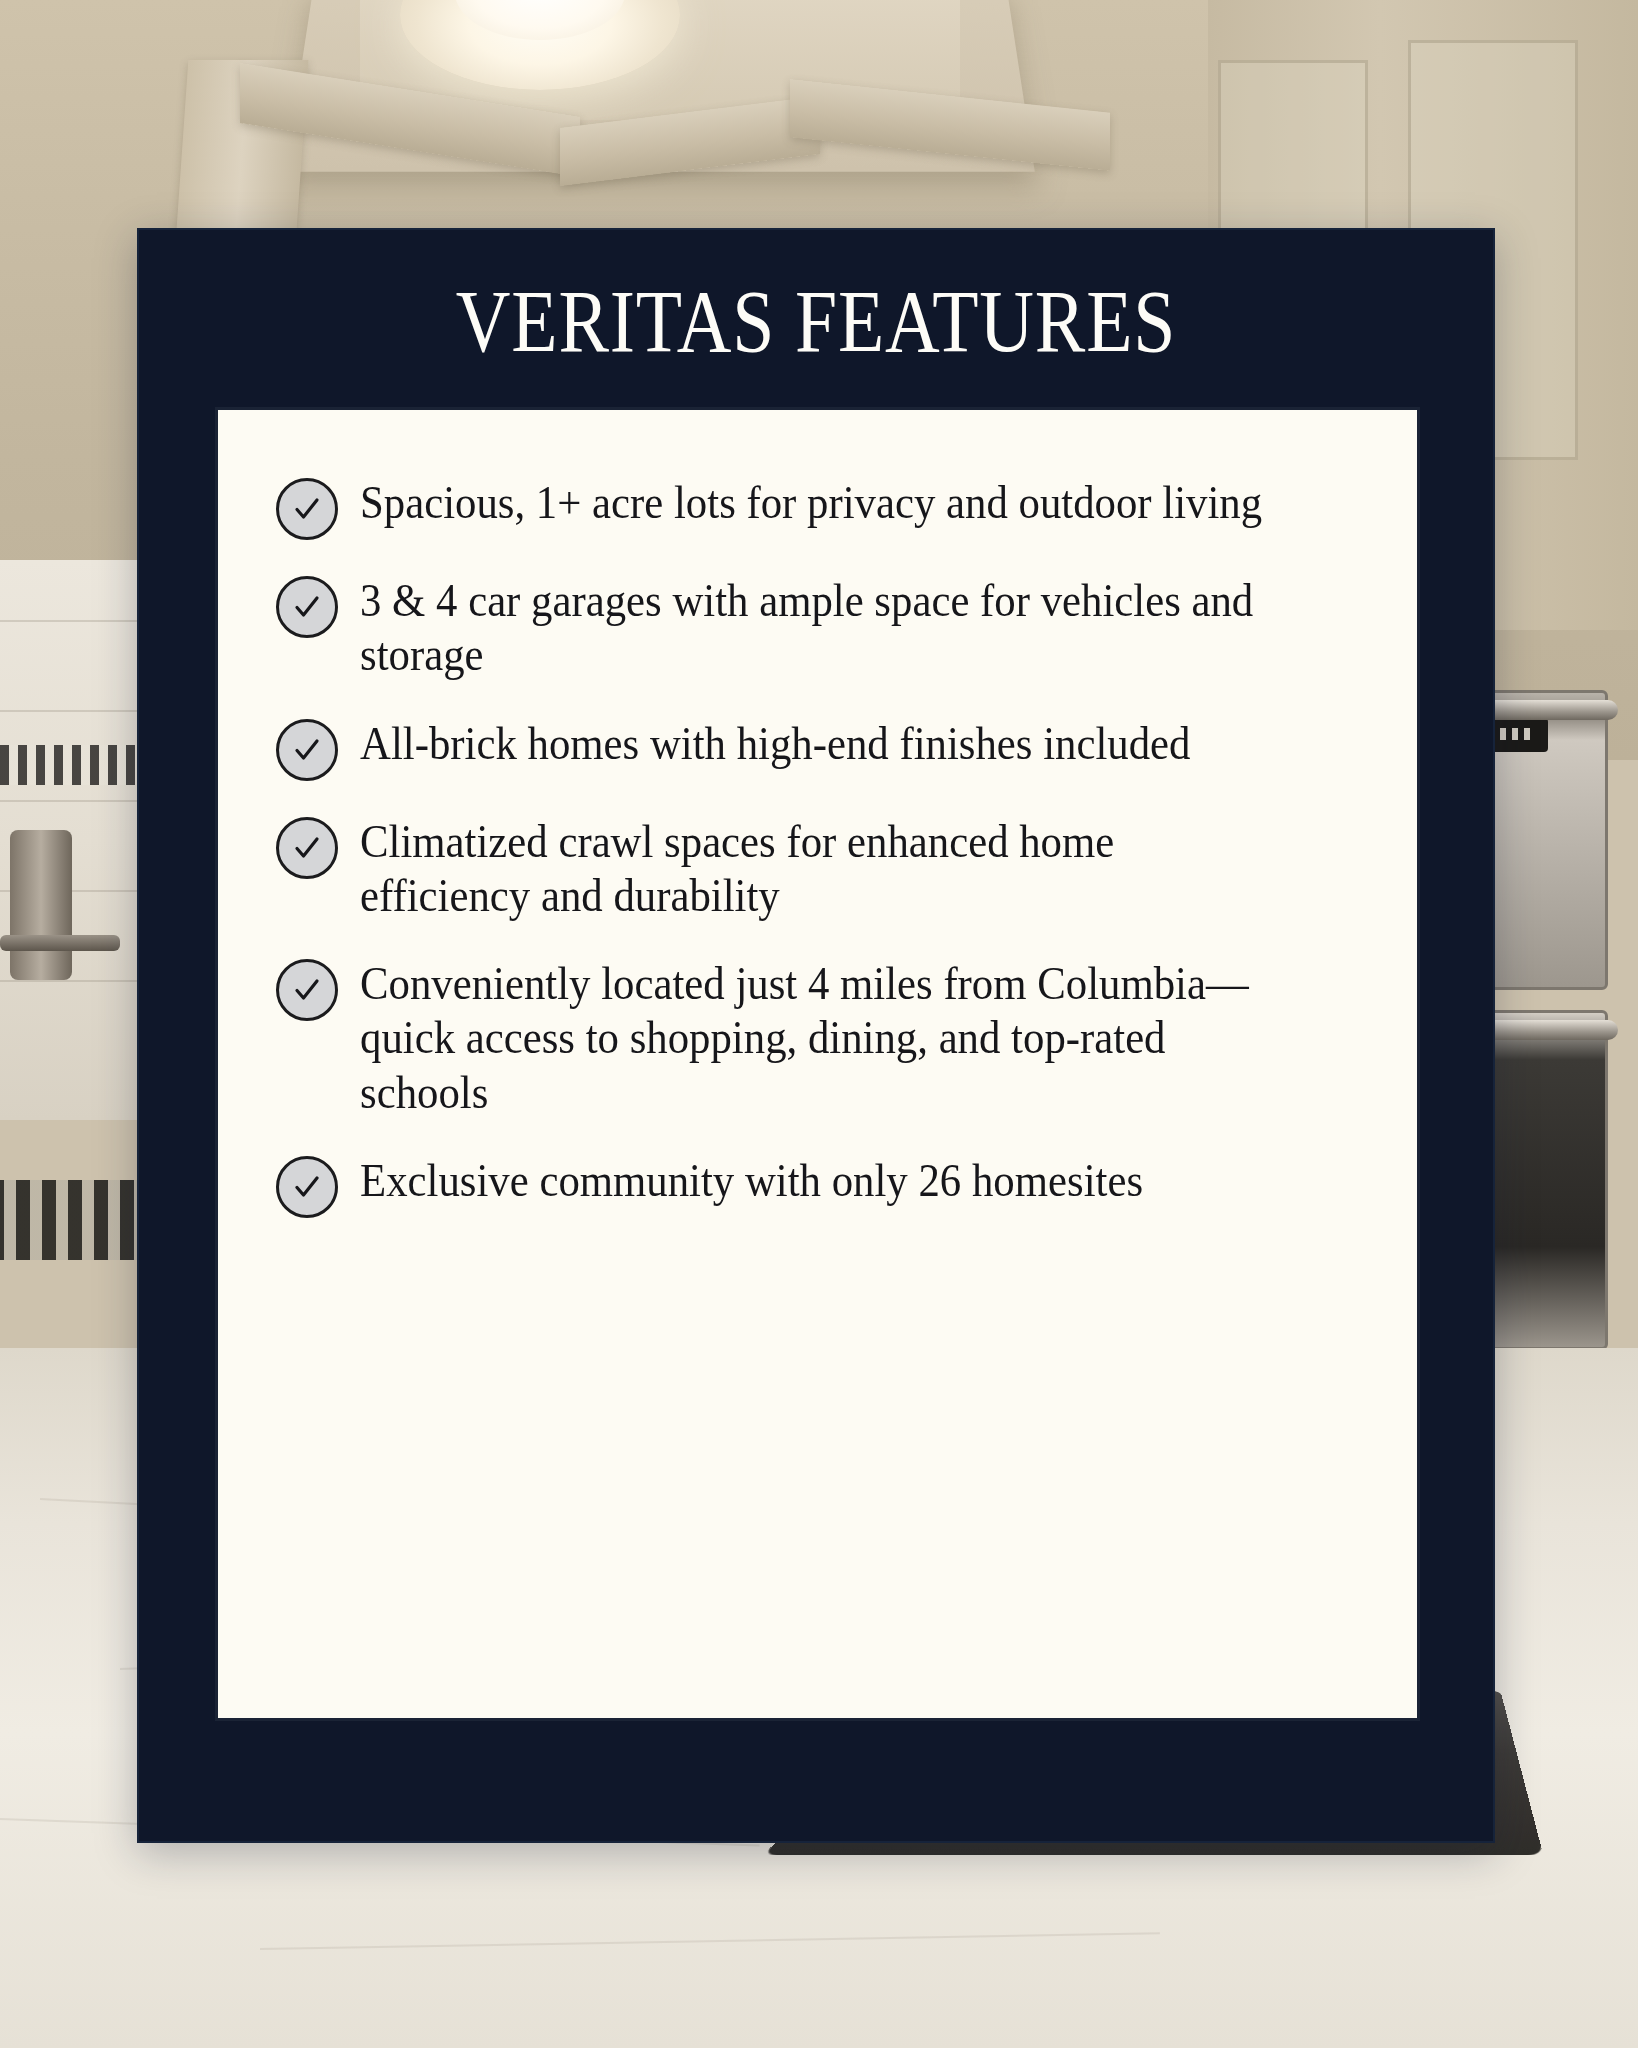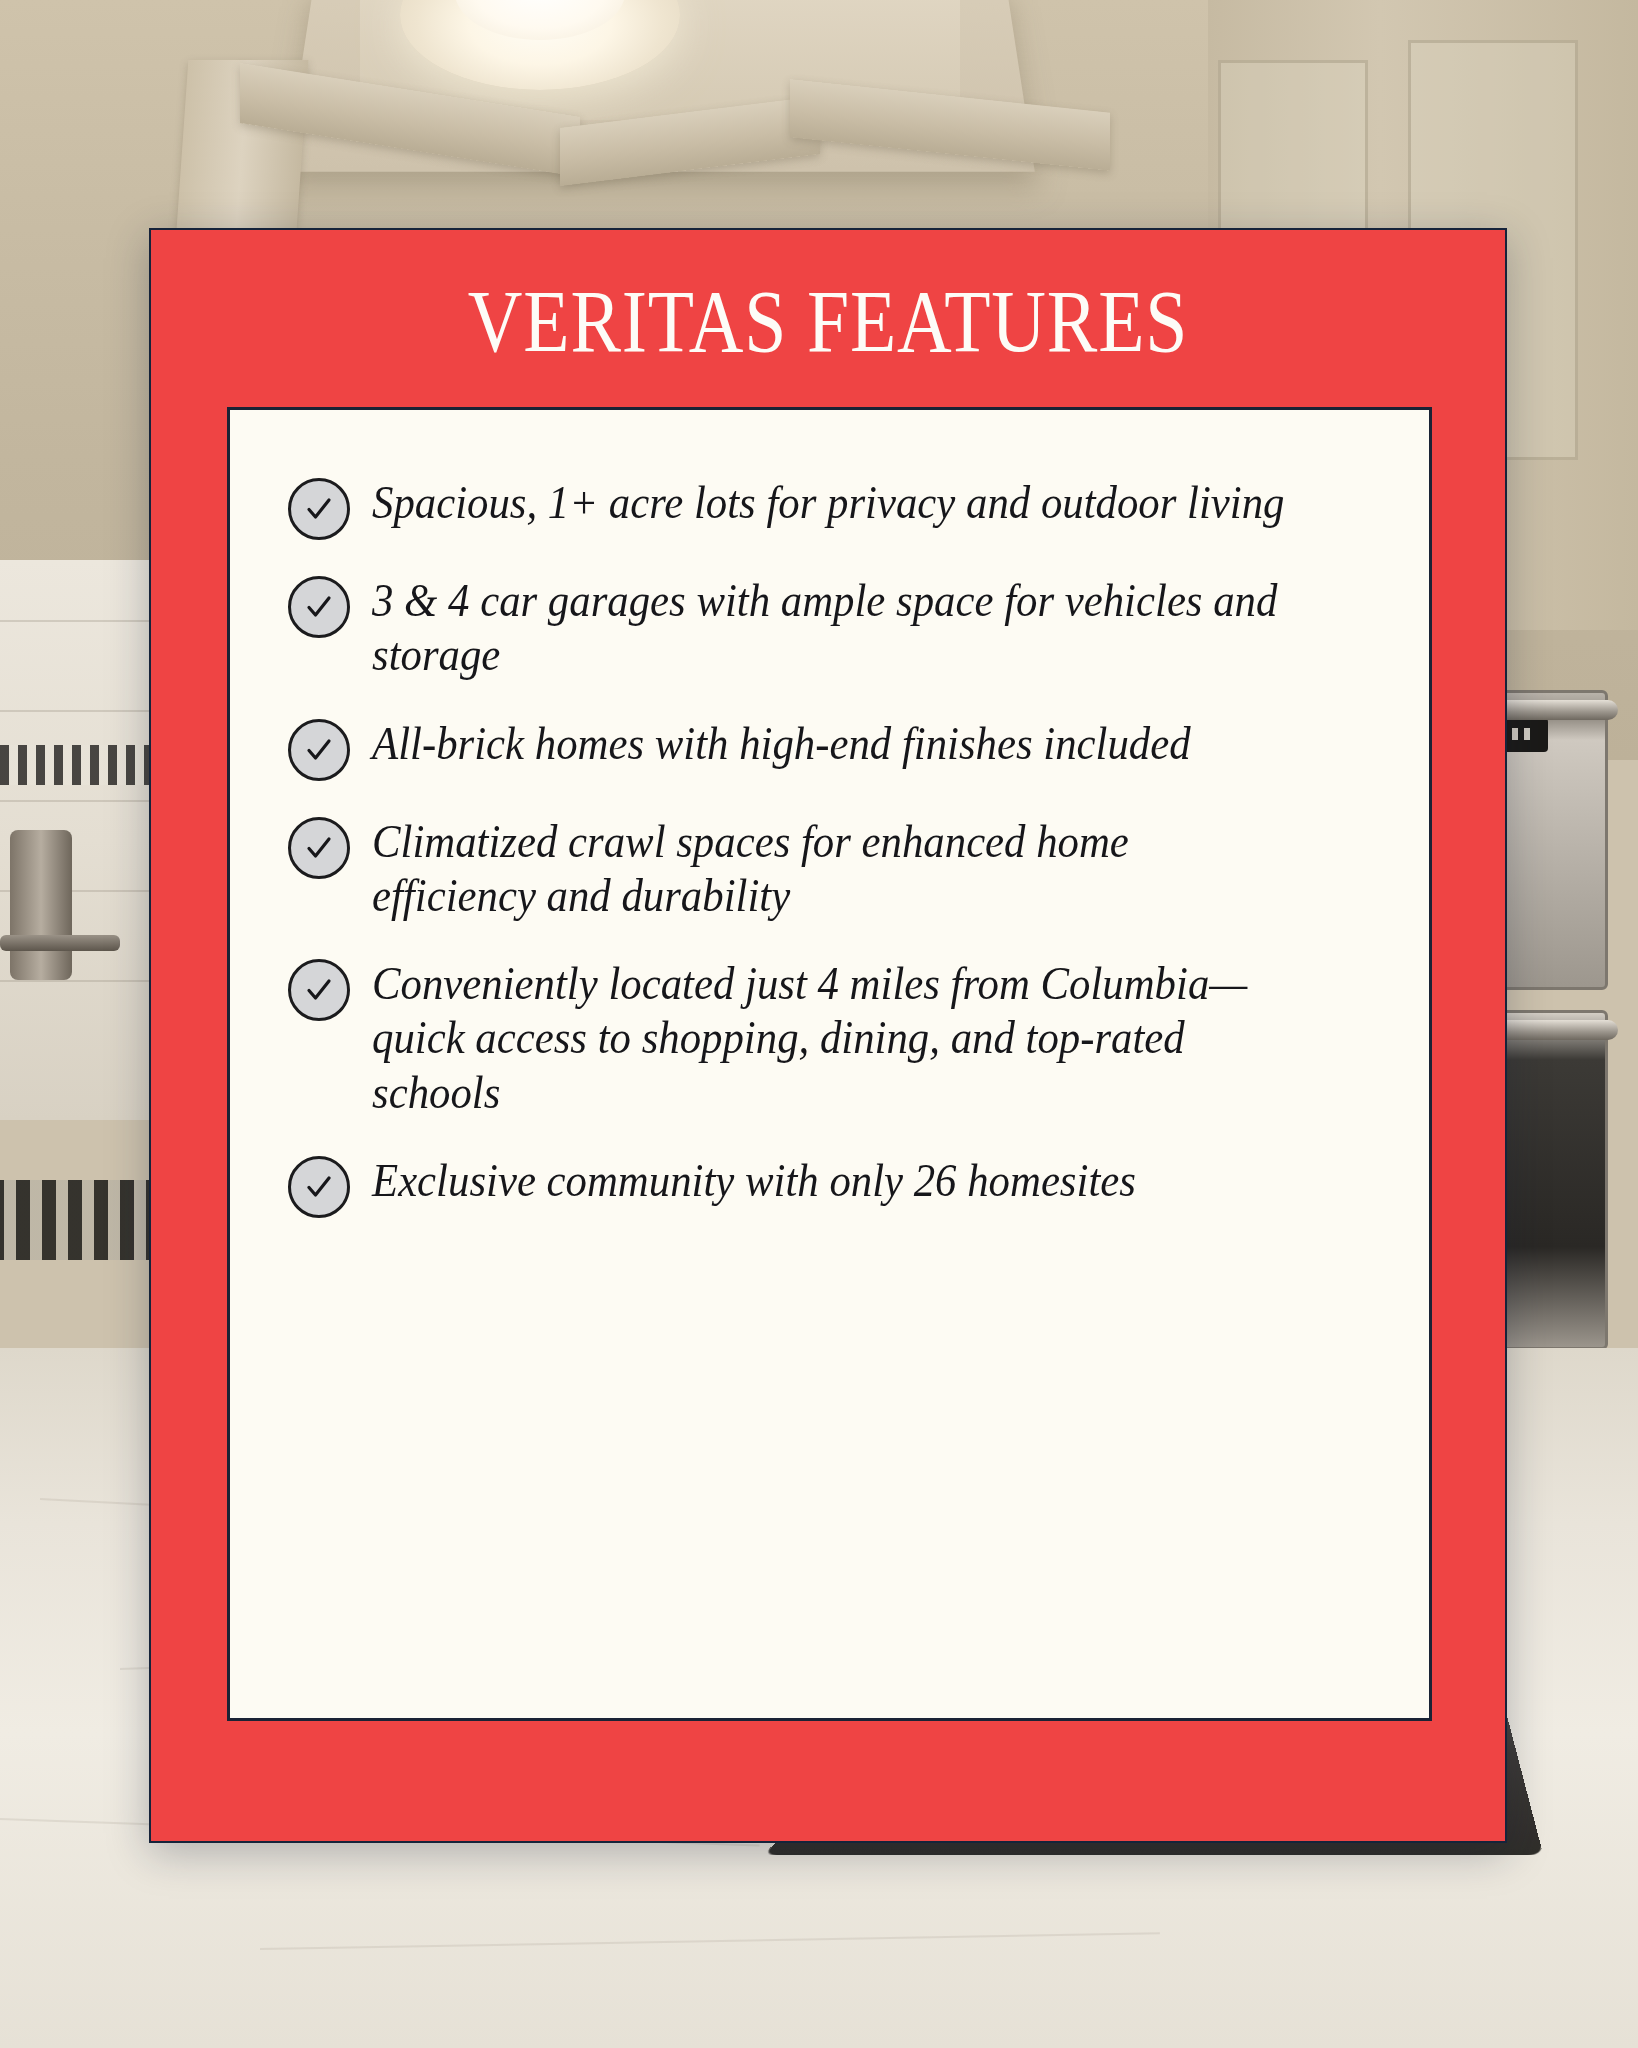--- a/index.html
+++ b/index.html
@@ -189,25 +189,24 @@
     opacity: .95;
   }
 
   
   .card {
     position: absolute;
     left: 137px;
     top: 228px;
     width: 1358px;
     height: 1615px;
-    background: #ef4444;
+    background: #0f172a;
     border: 2px solid #16233a;
     box-shadow: 0 10px 40px rgba(20,30,50,0.28);
     z-index: 5;
-    margin-left: 12px;
   }
 
   .card-title {
     color: #fdfcf7;
     font-family: "Liberation Serif", "DejaVu Serif", serif;
     font-size: 88px;
     line-height: 1;
     letter-spacing: 1px;
     text-align: center;
     padding-top: 48px;
@@ -224,21 +223,20 @@
     height: 1314px;
     background: #fdfbf3;
     border: 3px solid #1a2335;
     padding: 66px 58px 40px 58px;
   }
 
   .feature-list {
     list-style: none;
     display: flex;
     flex-direction: column;
-    font-style: italic;
   }
 
   .feature-item {
     display: flex;
     align-items: flex-start;
     gap: 22px;
     margin-bottom: 34px;
   }
 
   .check-icon {

